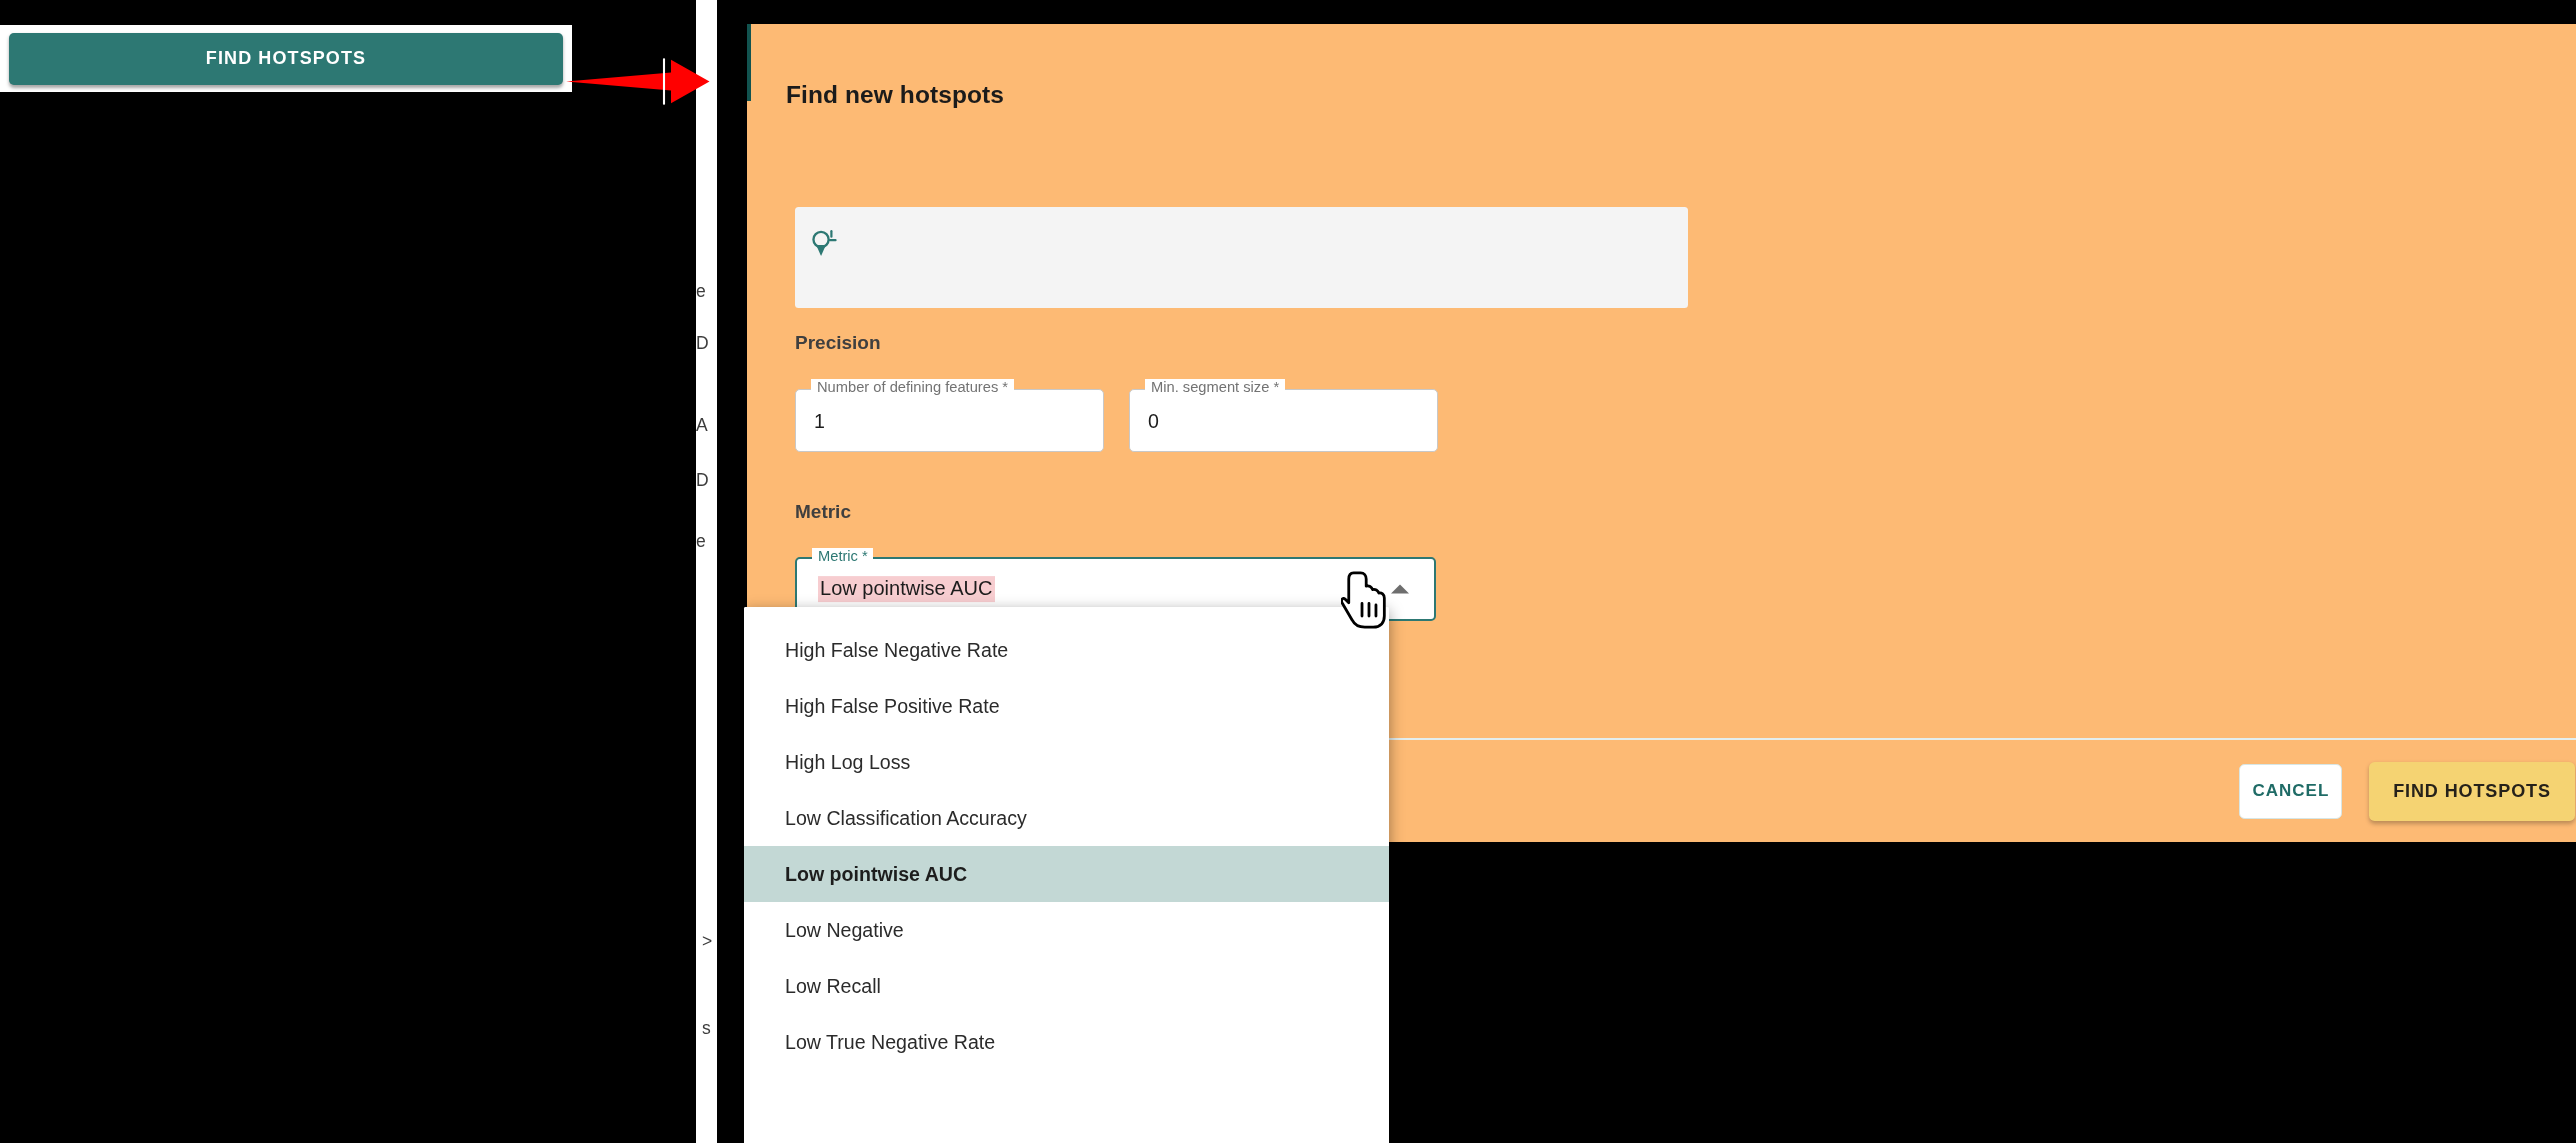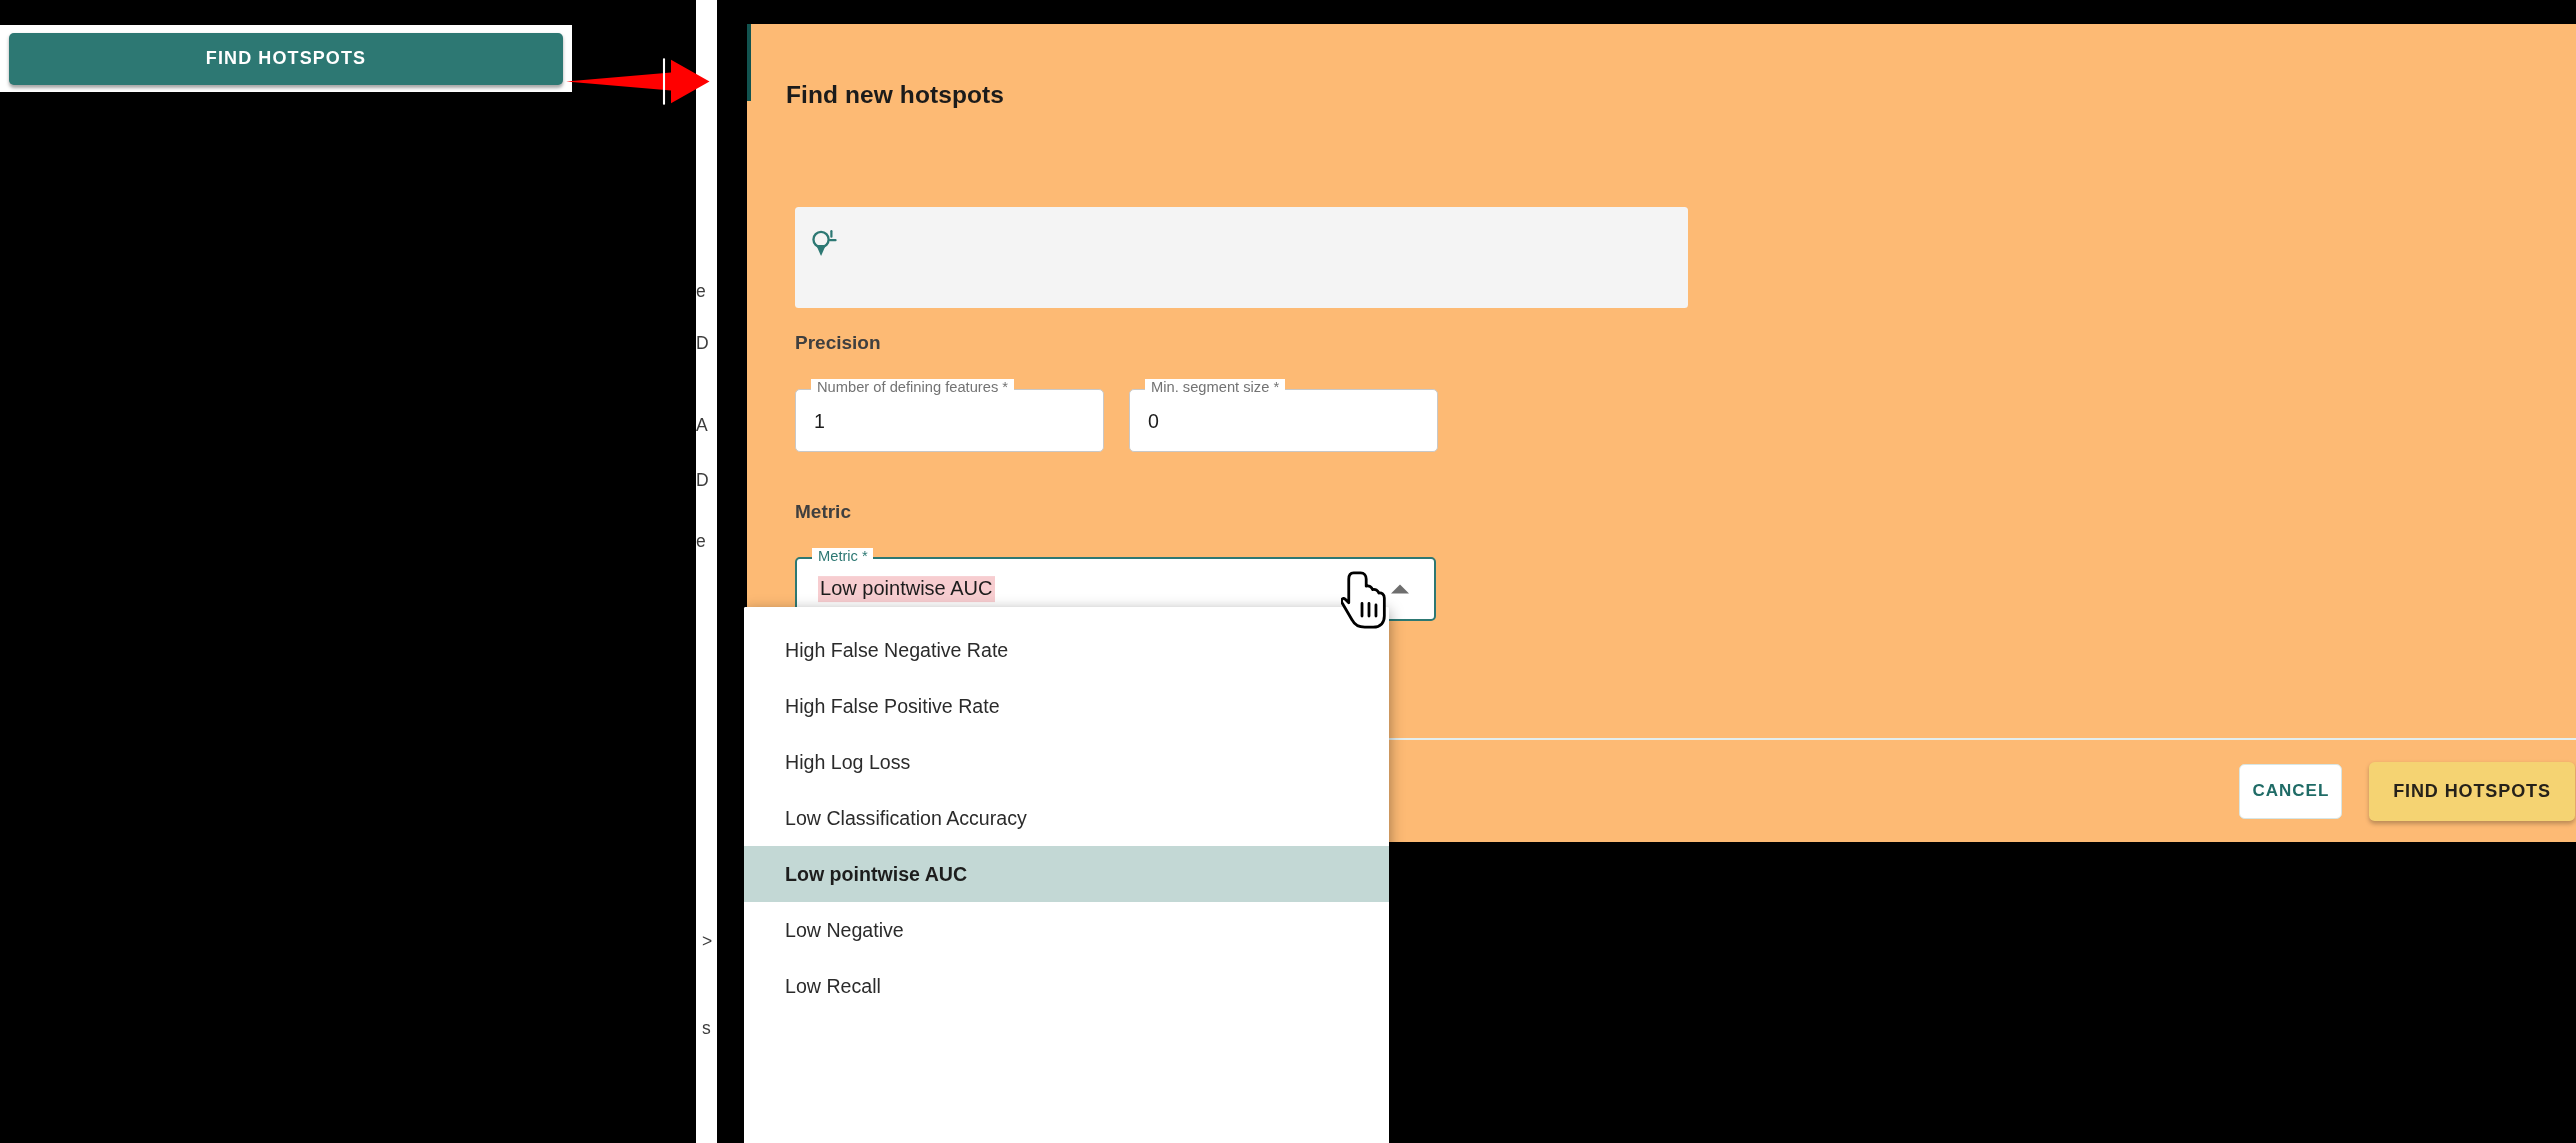--- a/index.html
+++ b/index.html
@@ -307,20 +307,21 @@
   </div>
 
   <div class="dropdown">
     <div class="dd-item">High False Negative Rate</div>
     <div class="dd-item">High False Positive Rate</div>
     <div class="dd-item">High Log Loss</div>
     <div class="dd-item">Low Classification Accuracy</div>
     <div class="dd-item selected">Low pointwise AUC</div>
     <div class="dd-item">Low Negative</div>
     <div class="dd-item">Low Recall</div>
+    <div class="dd-item">Low True Negative Rate</div>
   </div>
 
   <svg class="cursor" viewBox="0 0 70 86">
     <path d="M18 4 C13 4 11 8 11 13 L11 47 L6 42 C2 38 -1 44 2 48 L16 72 C20 80 26 82 34 82 L46 82
              C57 82 62 75 62 66 L62 40 C62 35 58 32 54 33 C53 29 49 27 45 28 C44 24 40 22 36 23 L36 13
              C36 8 33 4 28 4 Z" fill="#ffffff" stroke="#000000" stroke-width="4" stroke-linejoin="round"></path>
     <path d="M30 48 L30 66 M40 48 L40 66 M50 50 L50 66" stroke="#000000" stroke-width="4" stroke-linecap="round"></path>
   </svg>
 
 </div>

